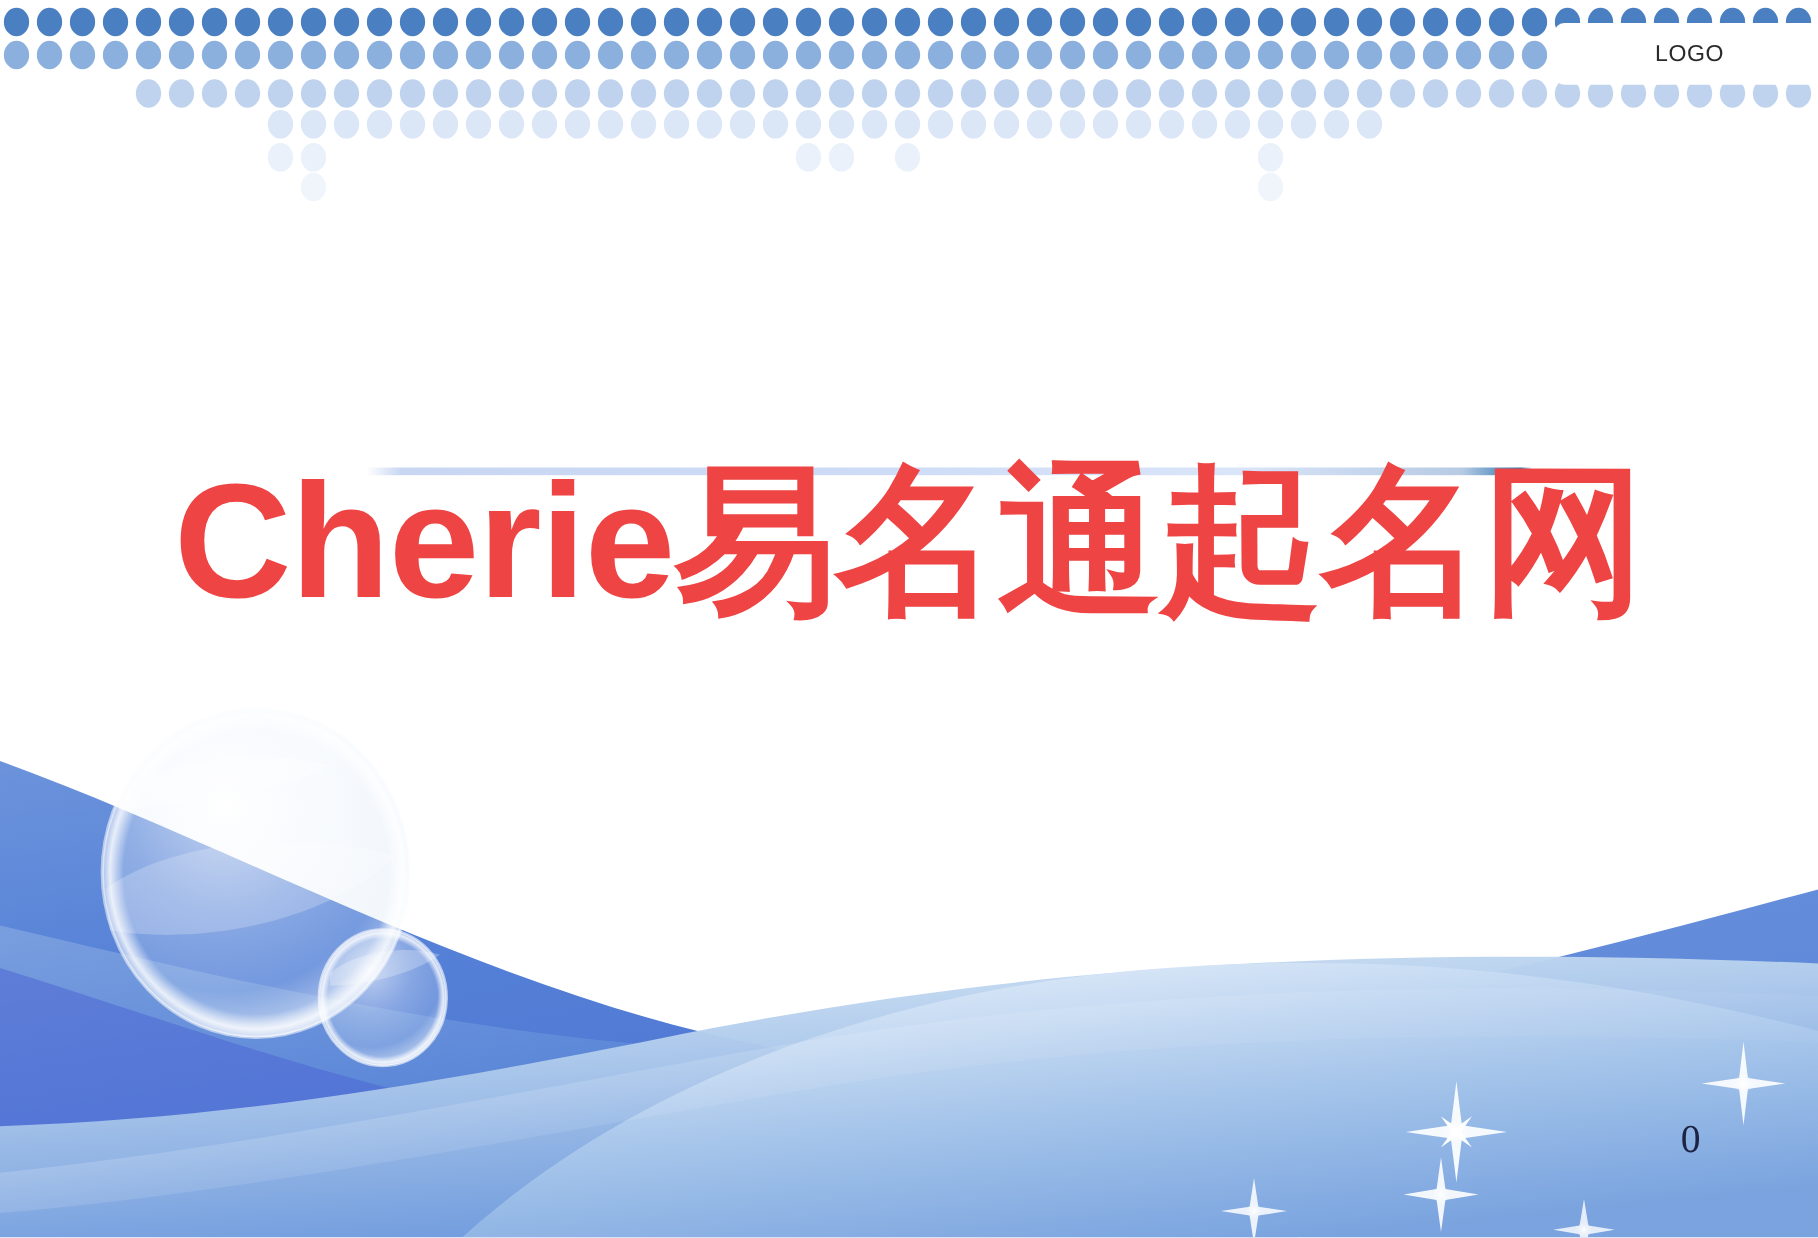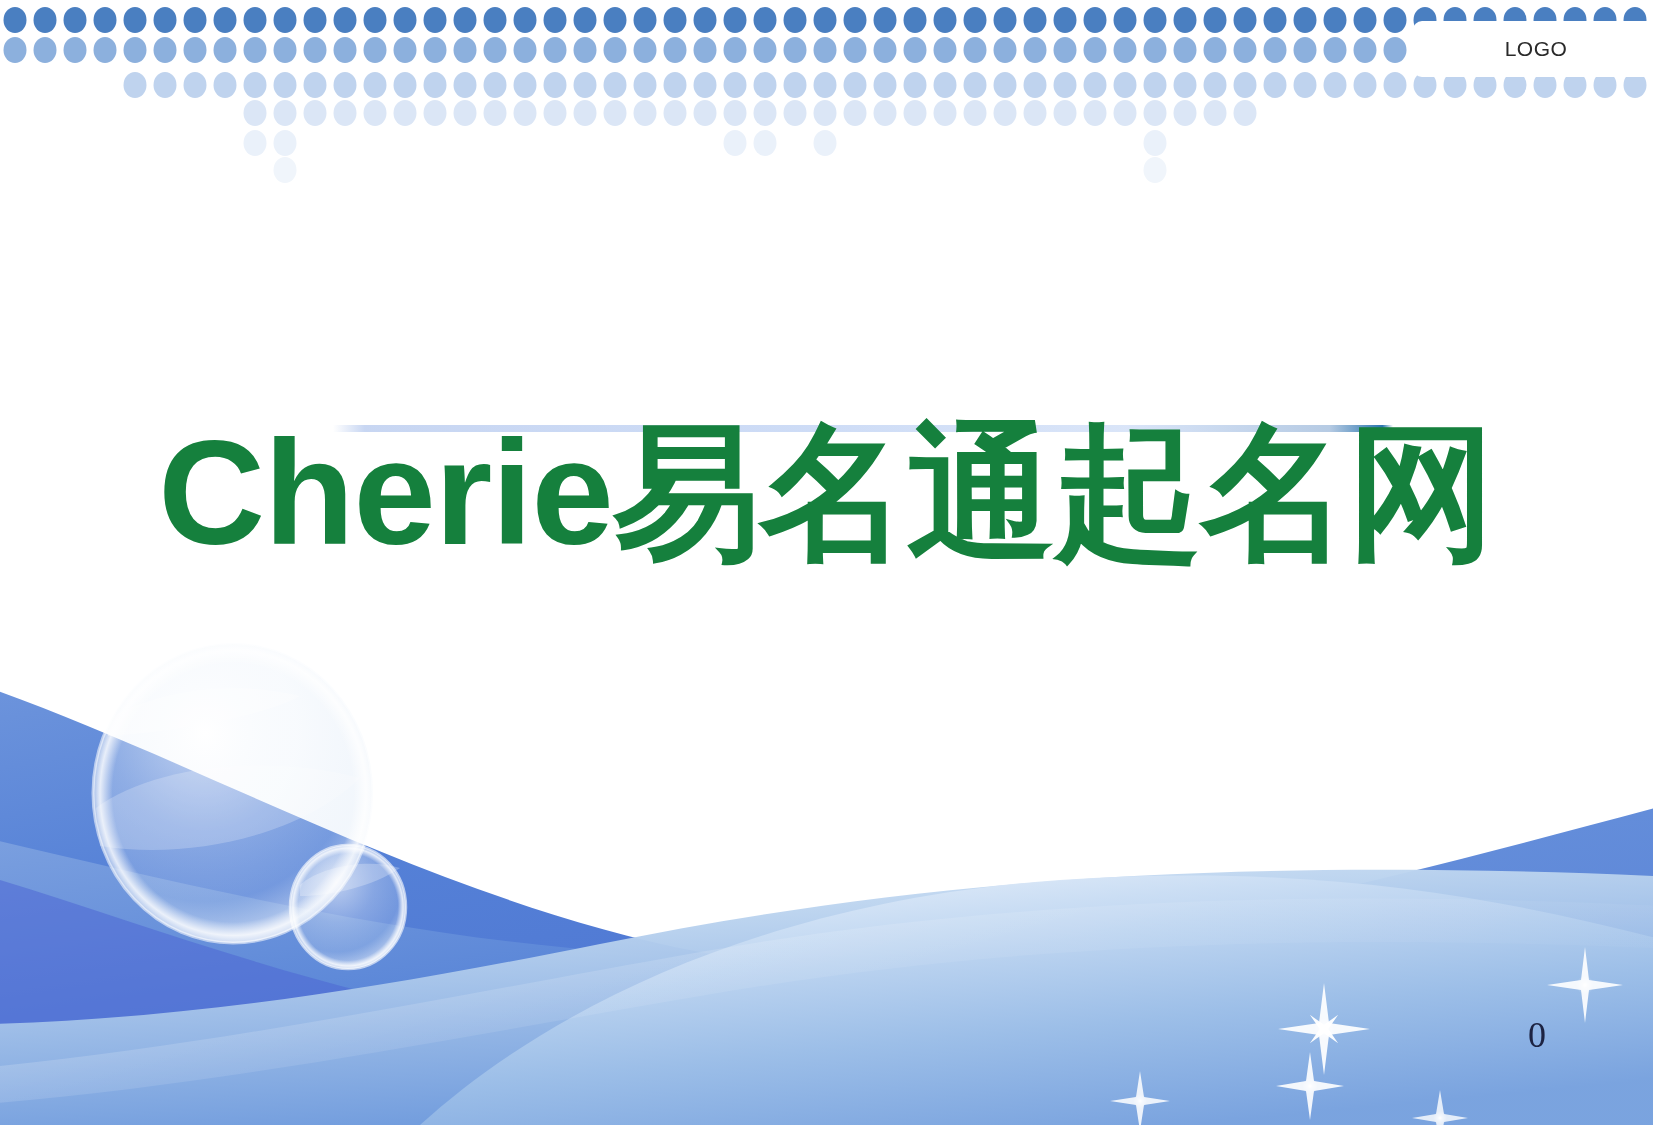--- a/index.html
+++ b/index.html
@@ -77,21 +77,21 @@
     z-index: 5;
     text-align: center;
     pointer-events: none;
   }
   #slide-title {
     display: inline-block;
     font-family: "Liberation Sans", sans-serif;
     font-weight: bold;
     font-size: 148px;
     line-height: 1.05;
-    color: #15803d;
+    color: #ef4444;
     letter-spacing: -1px;
     white-space: nowrap;
   }
 
   
   #bottom-art {
     position: absolute;
     left: 0;
     top: 600px;
     width: 1653px;

